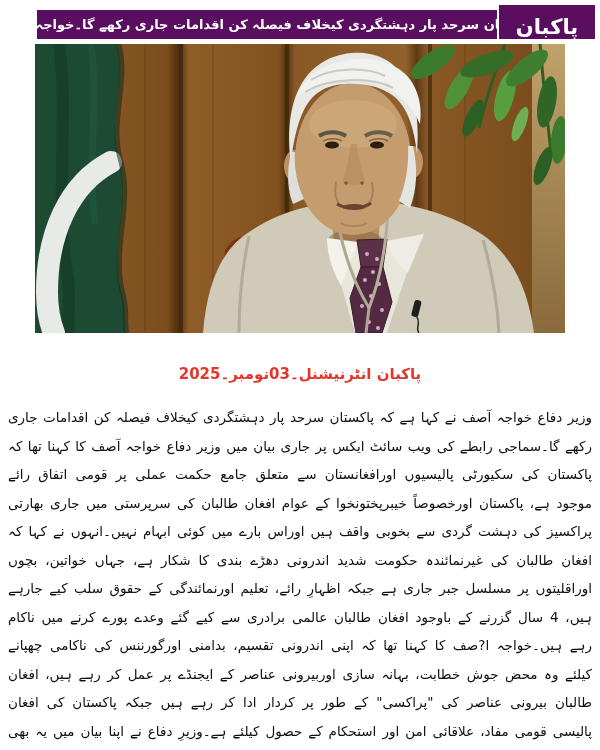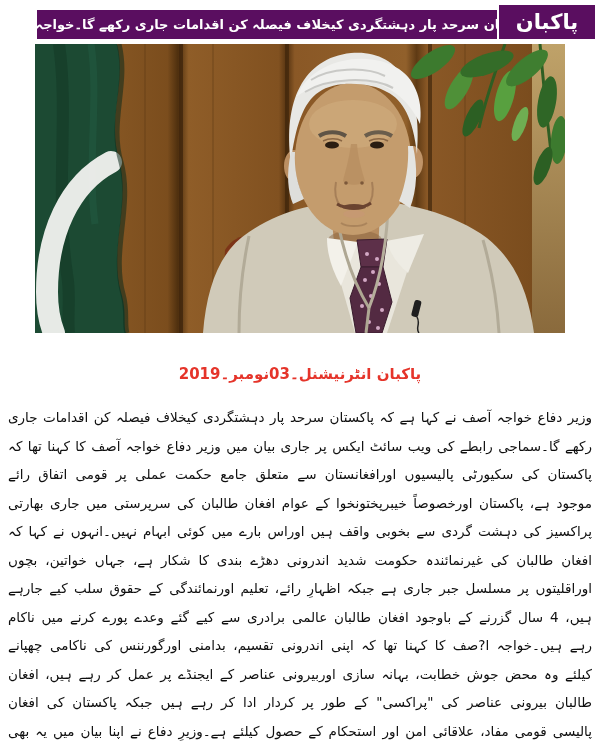--- a/index.html
+++ b/index.html
@@ -11,21 +11,21 @@
   .masthead{position:absolute;top:0;left:0;width:600px;height:44px;background:#ffffff;}
   .headline-bar{
     position:absolute;left:37px;top:10px;width:460px;height:29px;
     background:#5a0e60;color:#ffffff;direction:rtl;
     display:flex;align-items:center;justify-content:center;
     font-size:13px;font-weight:bold;white-space:nowrap;overflow:hidden;
   }
   .brand-box{
     position:absolute;left:499px;top:5px;width:96px;height:34px;
     background:#5a0e60;color:#ffffff;direction:rtl;
-    display:flex;align-items:center;justify-content:center;
+    display:flex;align-items:flex-end;justify-content:center;
     font-size:21px;font-weight:bold;cursor:pointer;
   }
   
   .photo{position:absolute;left:35px;top:44px;width:530px;height:289px;margin:0;line-height:0;}
   .photo svg{display:block;}
   
   .dateline{
     position:absolute;top:360px;left:0;width:600px;height:28px;
     text-align:center;direction:rtl;color:#e5342a;
     font-size:15px;font-weight:bold;line-height:28px;
@@ -181,15 +181,15 @@
       <ellipse cx="492" cy="24" rx="26" ry="10" fill="#3f7e30" transform="rotate(-40 492 24)"></ellipse>
       <ellipse cx="512" cy="58" rx="26" ry="9" fill="#2f6626" transform="rotate(-80 512 58)"></ellipse>
       <ellipse cx="524" cy="96" rx="24" ry="8" fill="#3c7a2e" transform="rotate(-85 524 96)"></ellipse>
       <ellipse cx="508" cy="122" rx="20" ry="7" fill="#2c5f23" transform="rotate(-70 508 122)"></ellipse>
       <ellipse cx="438" cy="74" rx="20" ry="7" fill="#2c5f23" transform="rotate(-65 438 74)"></ellipse>
       <ellipse cx="485" cy="80" rx="18" ry="6" fill="#6fae52" transform="rotate(-70 485 80)"></ellipse>
     </g>
   </svg>
 </figure>
 
-<div class="dateline">پاکبان انٹرنیشنل۔03نومبر۔2019</div>
+<div class="dateline">پاکبان انٹرنیشنل۔03نومبر۔2025</div>
 
 <article class="article">وزیر دفاع خواجہ آصف نے کہا ہے کہ پاکستان سرحد پار دہشتگردی کیخلاف فیصلہ کن اقدامات جاری رکھے گا۔سماجی رابطے کی ویب سائٹ ایکس پر جاری بیان میں وزیر دفاع خواجہ آصف کا کہنا تھا کہ پاکستان کی سکیورٹی پالیسیوں اورافغانستان سے متعلق جامع حکمت عملی پر قومی اتفاق رائے موجود ہے، پاکستان اورخصوصاً خیبرپختونخوا کے عوام افغان طالبان کی سرپرستی میں جاری بھارتی پراکسیز کی دہشت گردی سے بخوبی واقف ہیں اوراس بارے میں کوئی ابہام نہیں۔انہوں نے کہا کہ افغان طالبان کی غیرنمائندہ حکومت شدید اندرونی دھڑے بندی کا شکار ہے، جہاں خواتین، بچوں اوراقلیتوں پر مسلسل جبر جاری ہے جبکہ اظہارِ رائے، تعلیم اورنمائندگی کے حقوق سلب کیے جارہے ہیں، 4 سال گزرنے کے باوجود افغان طالبان عالمی برادری سے کیے گئے وعدے پورے کرنے میں ناکام رہے ہیں۔خواجہ ا?صف کا کہنا تھا کہ اپنی اندرونی تقسیم، بدامنی اورگورننس کی ناکامی چھپانے کیلئے وہ محض جوش خطابت، بہانہ سازی اوربیرونی عناصر کے ایجنڈے پر عمل کر رہے ہیں، افغان طالبان بیرونی عناصر کی "پراکسی" کے طور پر کردار ادا کر رہے ہیں جبکہ پاکستان کی افغان پالیسی قومی مفاد، علاقائی امن اور استحکام کے حصول کیلئے ہے۔وزیرِ دفاع نے اپنا بیان میں یہ بھی کہا کہ پاکستان اپنے شہریوں کے تحفظ اور سرحد پار دہشت گردی کے خاتمے کیلئے فیصلہ کن اقدامات جاری رکھے گا،جھوٹے بیانات سے حقائق نہیں بدلیں گے،اعتماد کی بنیاد صرف عملی اقدامات سے قائم ہوسکتی ہے۔</article>
 
 </body></html>

